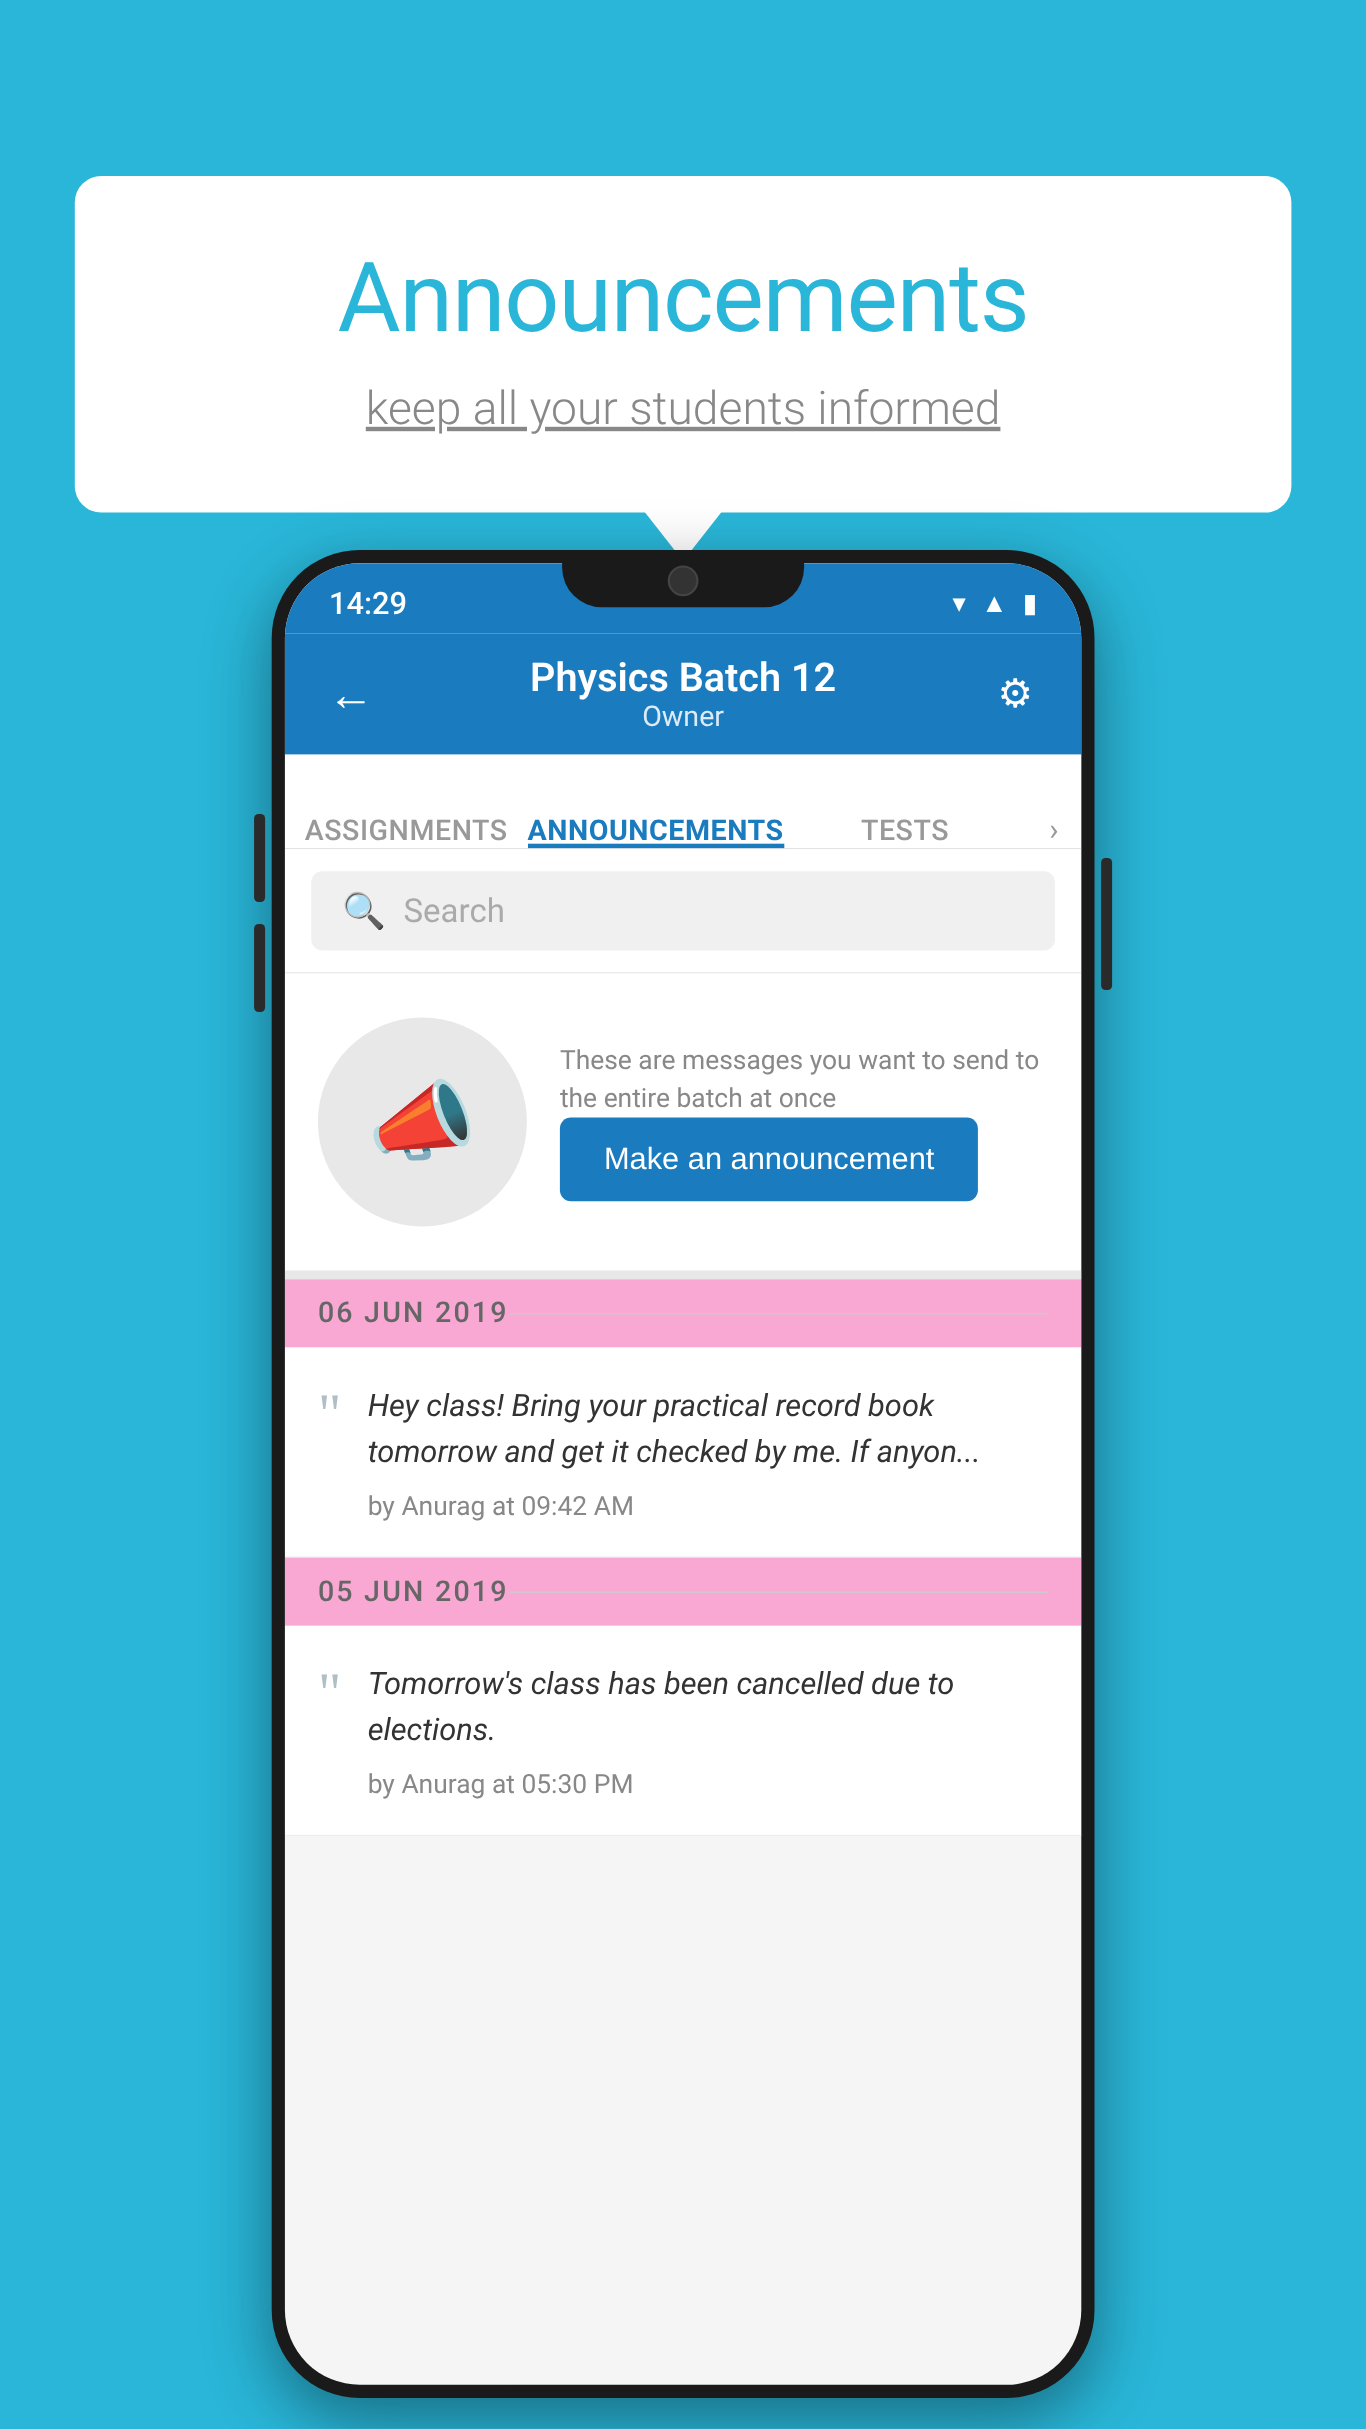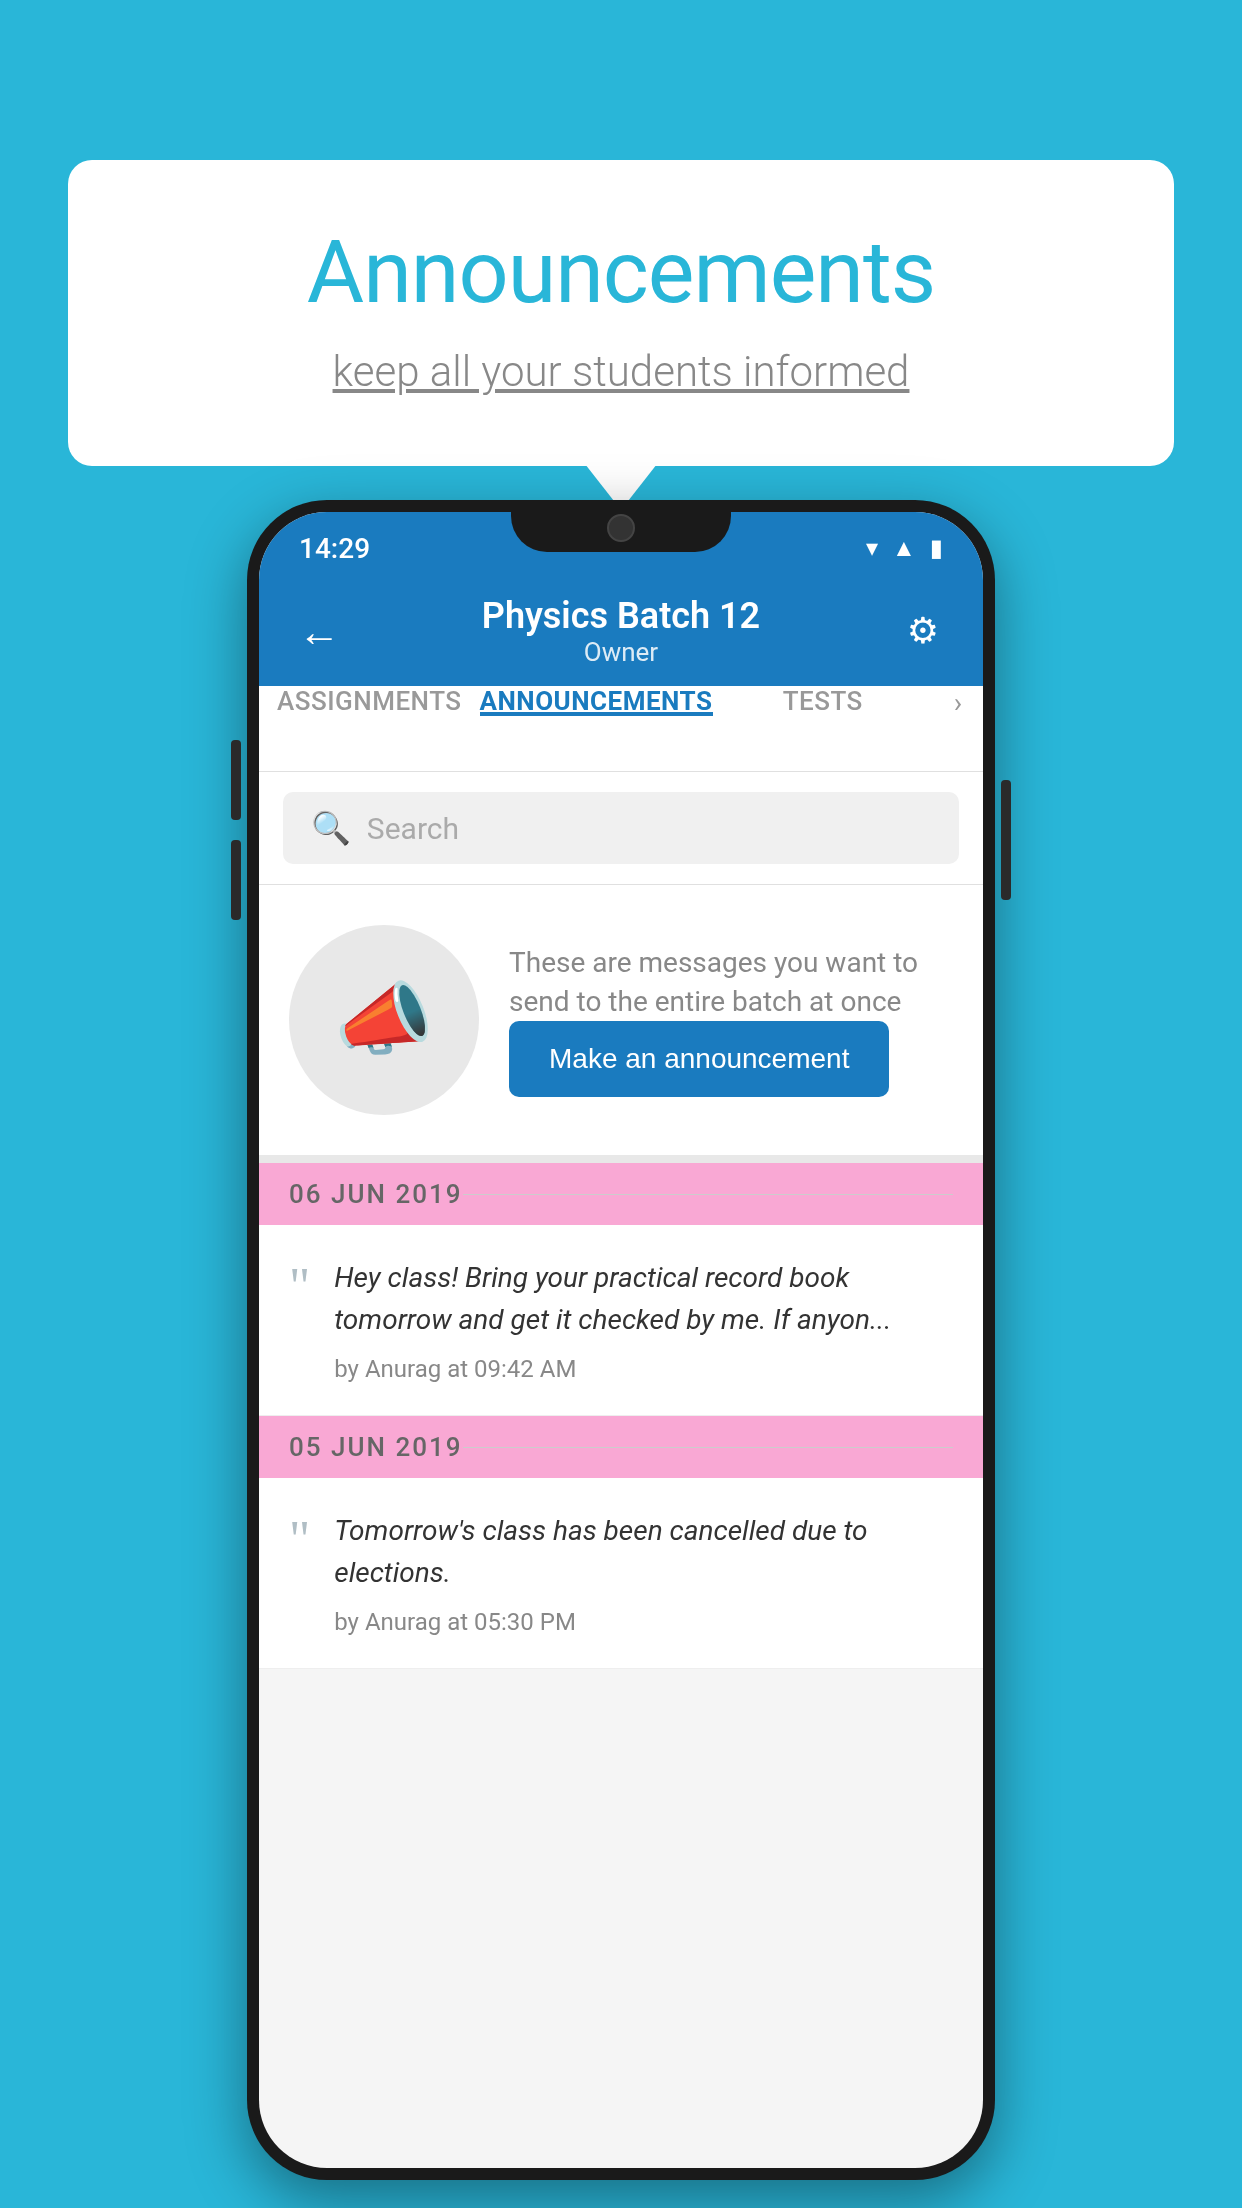--- a/index.html
+++ b/index.html
@@ -186,21 +186,21 @@
       width: 60px;
       text-align: center;
       cursor: pointer;
     }
 
     
     .tabs-bar {
       background: white;
       height: 86px;
       display: flex;
-      align-items: flex-start;
+      align-items: flex-end;
       border-bottom: 1px solid #e0e0e0;
     }
 
     .tab-item {
       flex: 1;
       display: flex;
       align-items: center;
       justify-content: center;
       font-size: 26px;
       color: #999;
@@ -287,21 +287,21 @@
       font-size: 80px;
       color: #607d8b;
     }
 
     .promo-content {
       flex: 1;
     }
 
     .promo-text {
       color: #888;
-      font-size: 28px;
+      font-size: 24px;
       line-height: 1.4;
     }
 
     .make-announcement-btn {
       background: #1a7bbf;
       color: white;
       border: none;
       border-radius: 10px;
       padding: 22px 40px;
       font-size: 28px;

